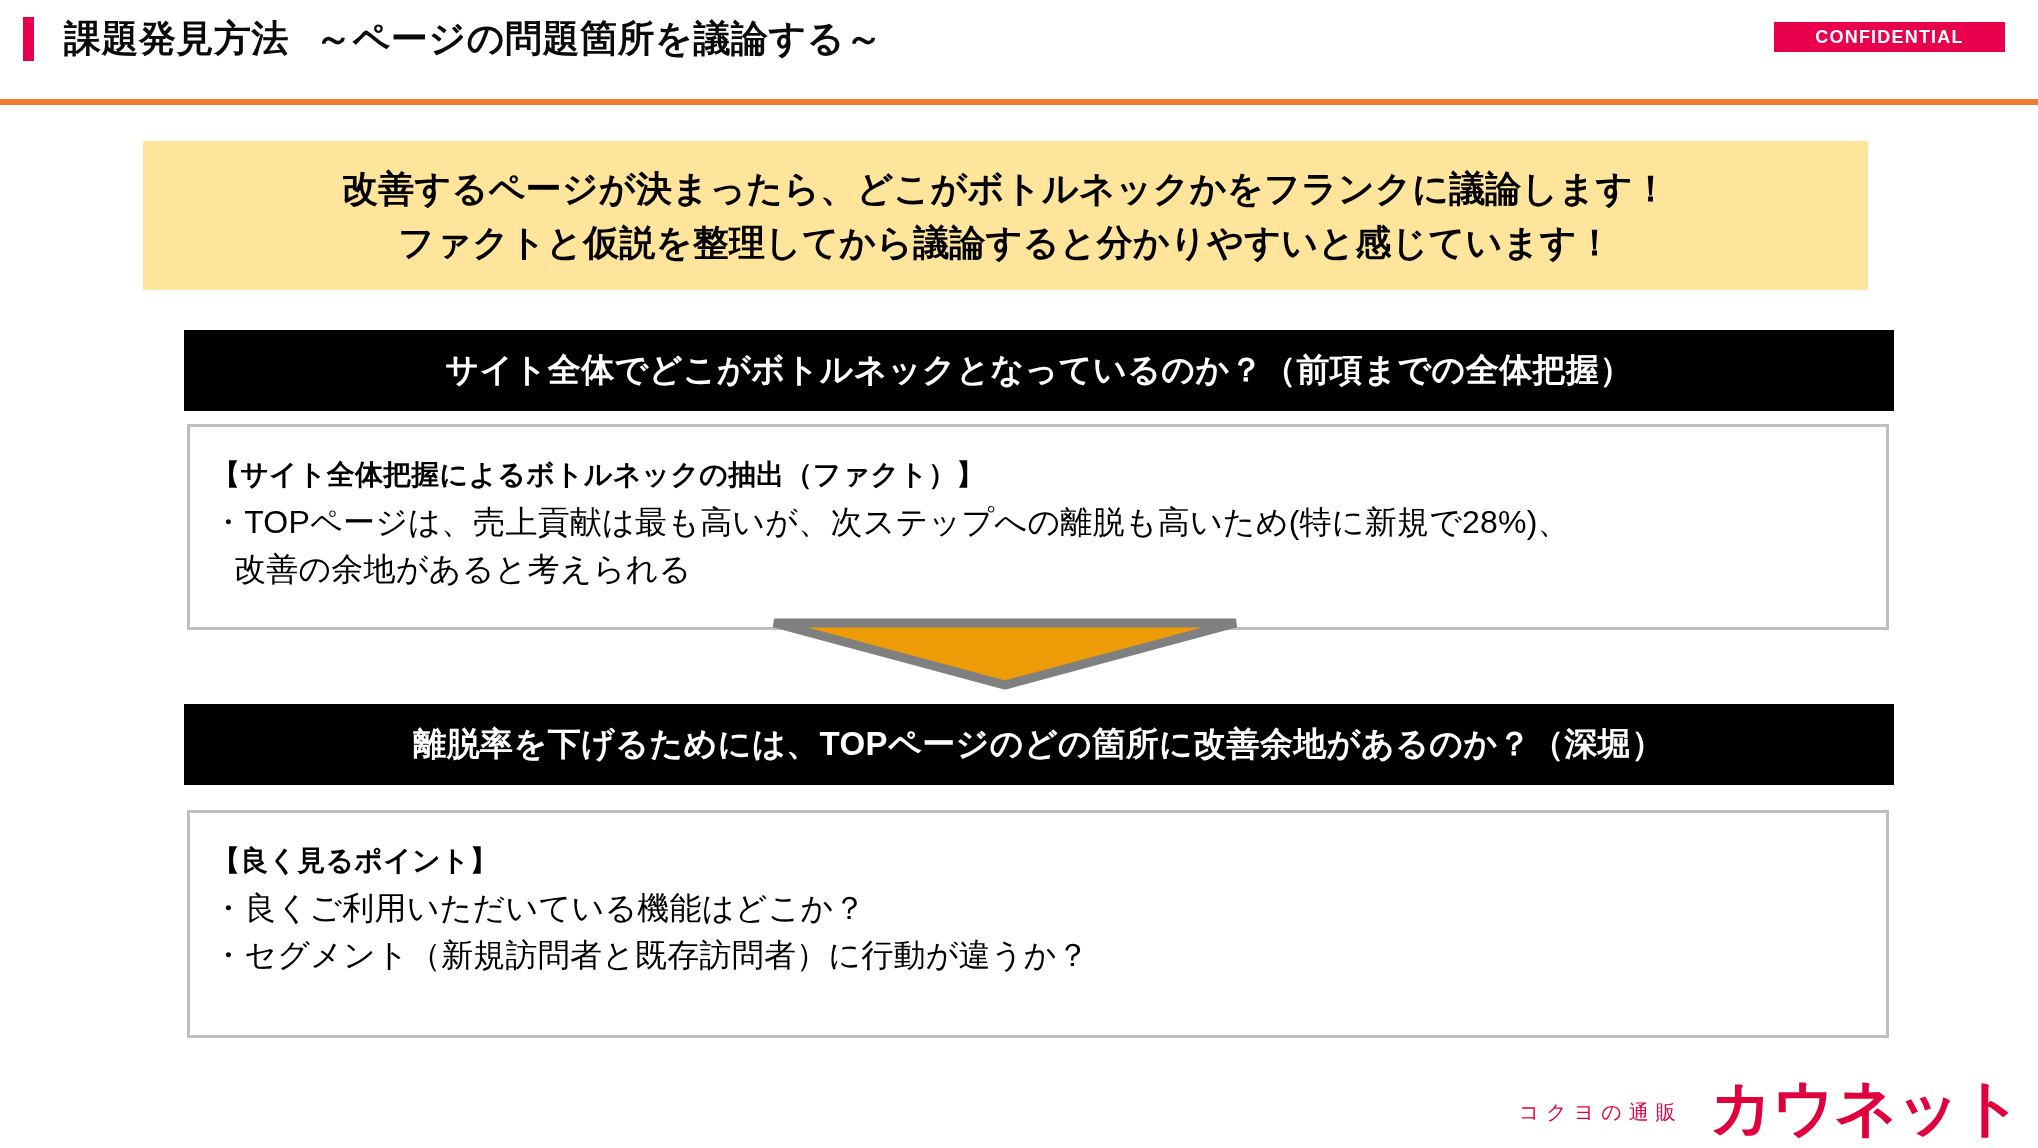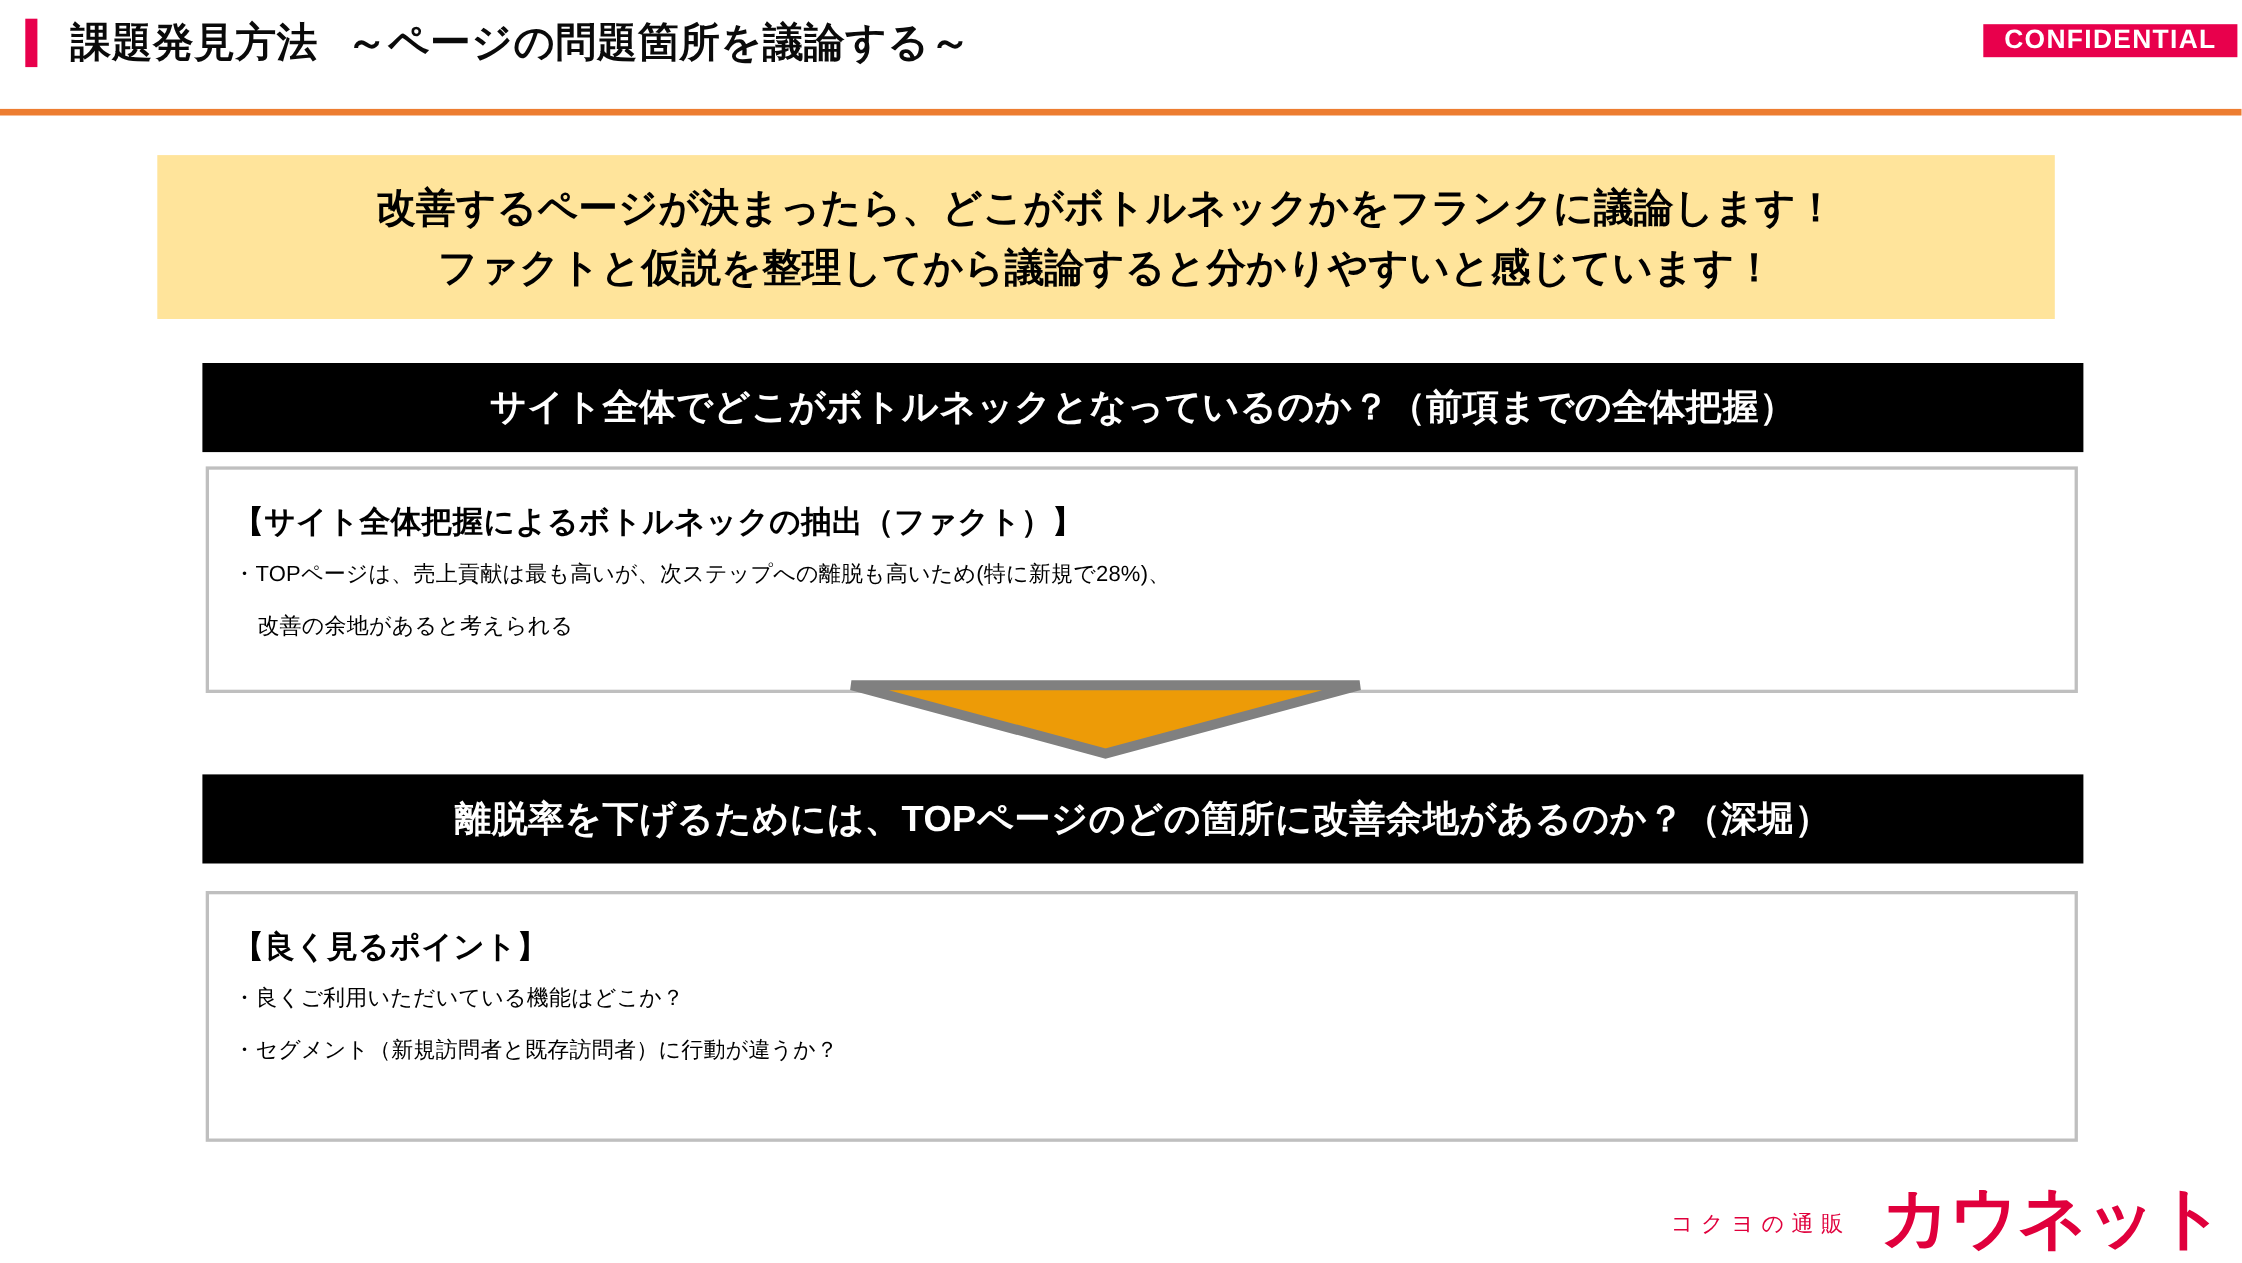--- a/index.html
+++ b/index.html
@@ -39,27 +39,27 @@
     white-space: nowrap;
     line-height: 50px;
     color: #0a0a0a;
   }
   .slide-title .sub {
     font-weight: bold;
     margin-left: 26px;
   }
   .confidential {
     position: absolute;
-    right: 4px;
+    right: 33px;
     top: 22px;
     width: 231px;
     height: 30px;
     background: #E8004C;
     color: #ffffff;
-    font-size: 24px;
+    font-size: 18px;
     font-weight: bold;
     letter-spacing: 1.2px;
     display: flex;
     align-items: center;
     justify-content: center;
   }
   .header-rule {
     position: absolute;
     left: 0;
     top: 99px;
@@ -126,21 +126,21 @@
     padding: 24px 0 0 22px;
   }
   .box-heading {
     font-size: 28px;
     font-weight: bold;
     line-height: 48px;
     white-space: nowrap;
     letter-spacing: 0.2px;
   }
   .box-line {
-    font-size: 20px;
+    font-size: 32px;
     font-weight: normal;
     line-height: 47px;
     white-space: nowrap;
     letter-spacing: 0.2px;
   }
   .box-line.indent {
     padding-left: 22px;
   }
 
   

